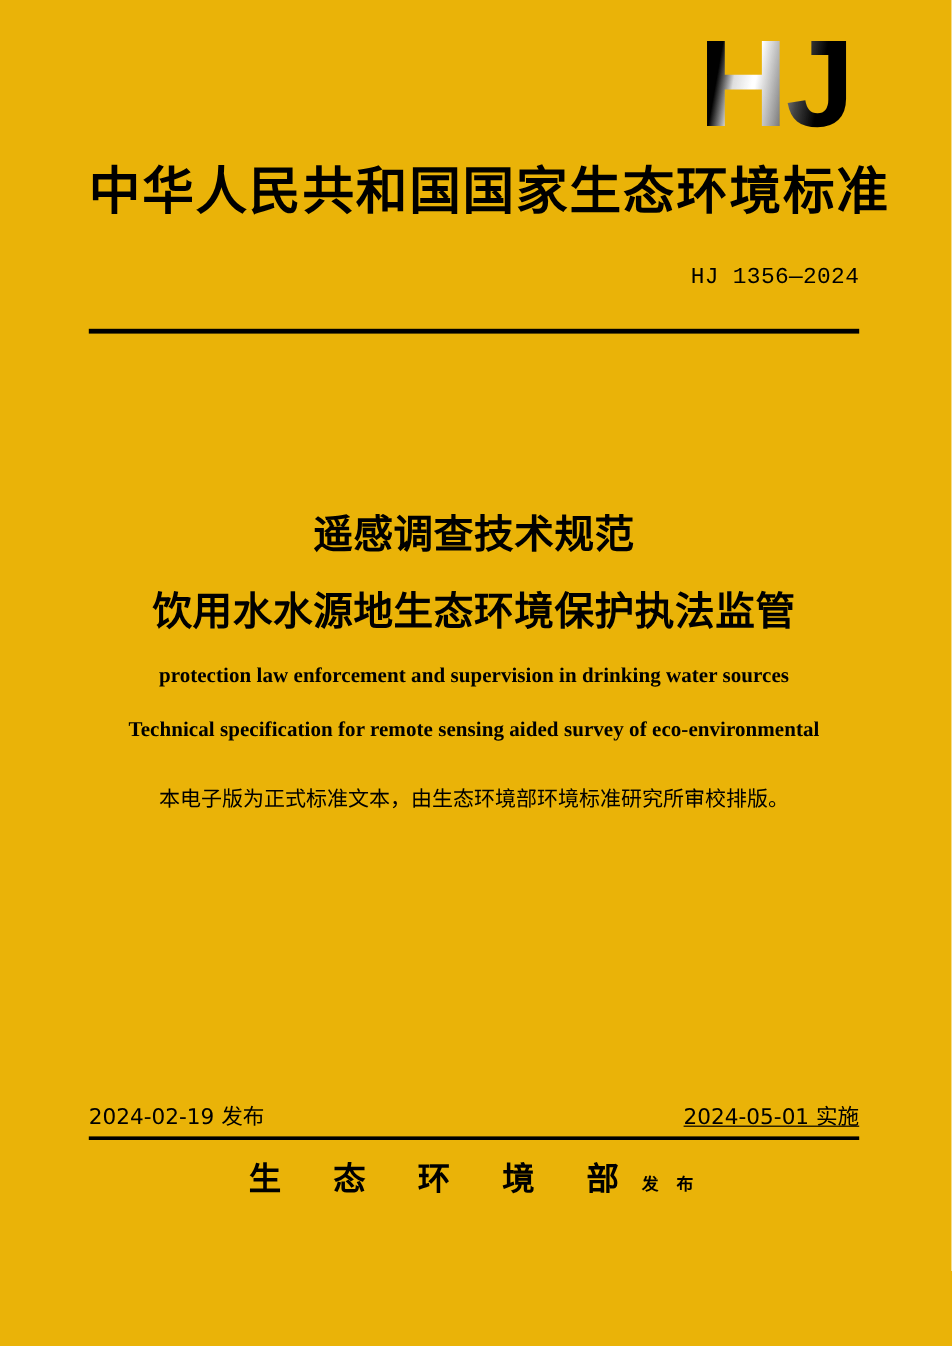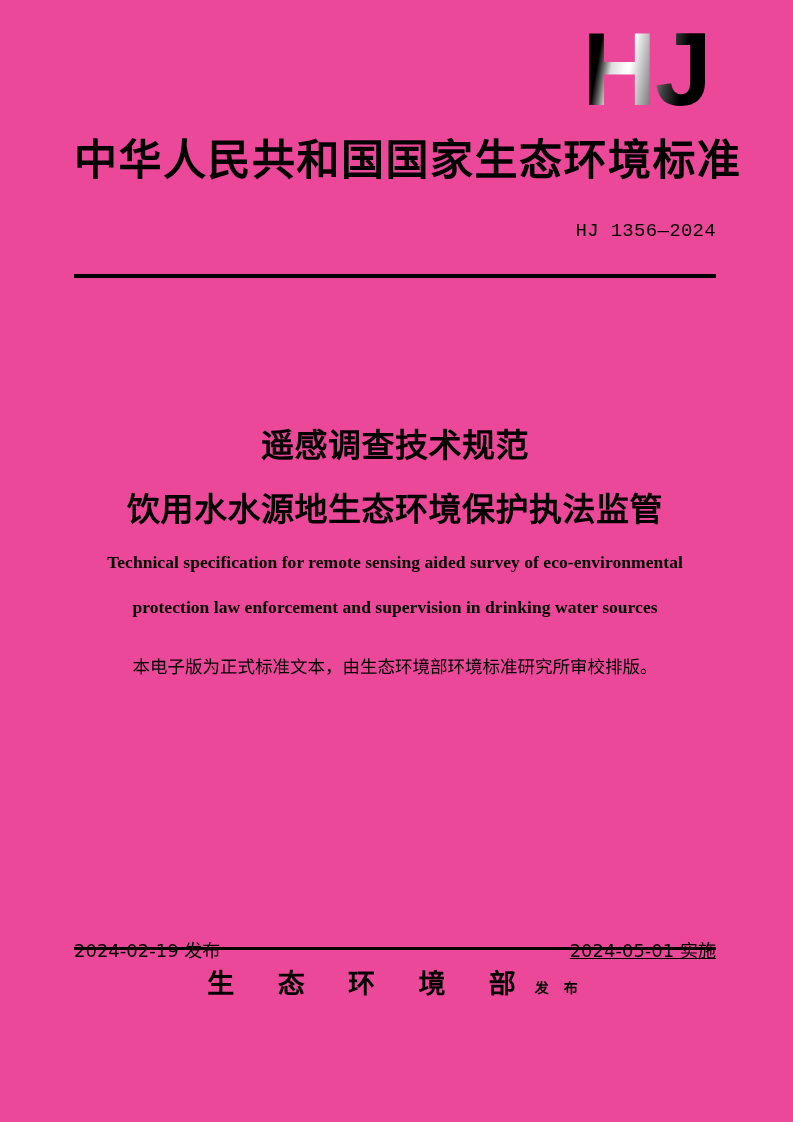--- a/index.html
+++ b/index.html
@@ -17,21 +17,21 @@
     color: #000000;
     -webkit-font-smoothing: antialiased;
   }
 
   .page {
     position: absolute;
     left: 0;
     top: 0;
     width: 793px;
     height: 1122px;
-    background: #ec4899;
+    background: #eab308;
   }
 
   
   .content {
     position: absolute;
     left: 74px;
     top: 0;
     width: 642px;
     height: 1122px;
   }
@@ -161,21 +161,20 @@
   
   .dates {
     position: absolute;
     left: 0;
     top: 919px;
     width: 642px;
     height: 26px;
     font-family: "DejaVu Sans", "Liberation Sans", sans-serif;
     font-size: 18px;
     line-height: 26px;
-    margin-top: 19px;
   }
   .dates .left  { position: absolute; left: 0;  top: 0; white-space: nowrap; }
   .dates .right { position: absolute; right: 0; top: 0; white-space: nowrap; text-decoration: underline; }
 
   
   .rule-bottom {
     position: absolute;
     left: 0;
     top: 947px;
     width: 642px;
@@ -224,22 +223,22 @@
     <div class="std-number">HJ 1356—2024</div>
 
     <div class="rule-top"></div>
 
     <div class="title-cn">
       <span class="line">遥感调查技术规范</span>
       <span class="line">饮用水水源地生态环境保护执法监管</span>
     </div>
 
     <div class="title-en">
+      <span class="line">protection law enforcement and supervision in drinking water sources</span>
       <span class="line">Technical specification for remote sensing aided survey of eco-environmental</span>
-      <span class="line">protection law enforcement and supervision in drinking water sources</span>
     </div>
 
     <div class="note">本电子版为正式标准文本，由生态环境部环境标准研究所审校排版。</div>
 
     <div class="dates">
       <span class="left">2024-02-19 发布</span>
       <span class="right">2024-05-01 实施</span>
     </div>
 
     <div class="rule-bottom"></div>

